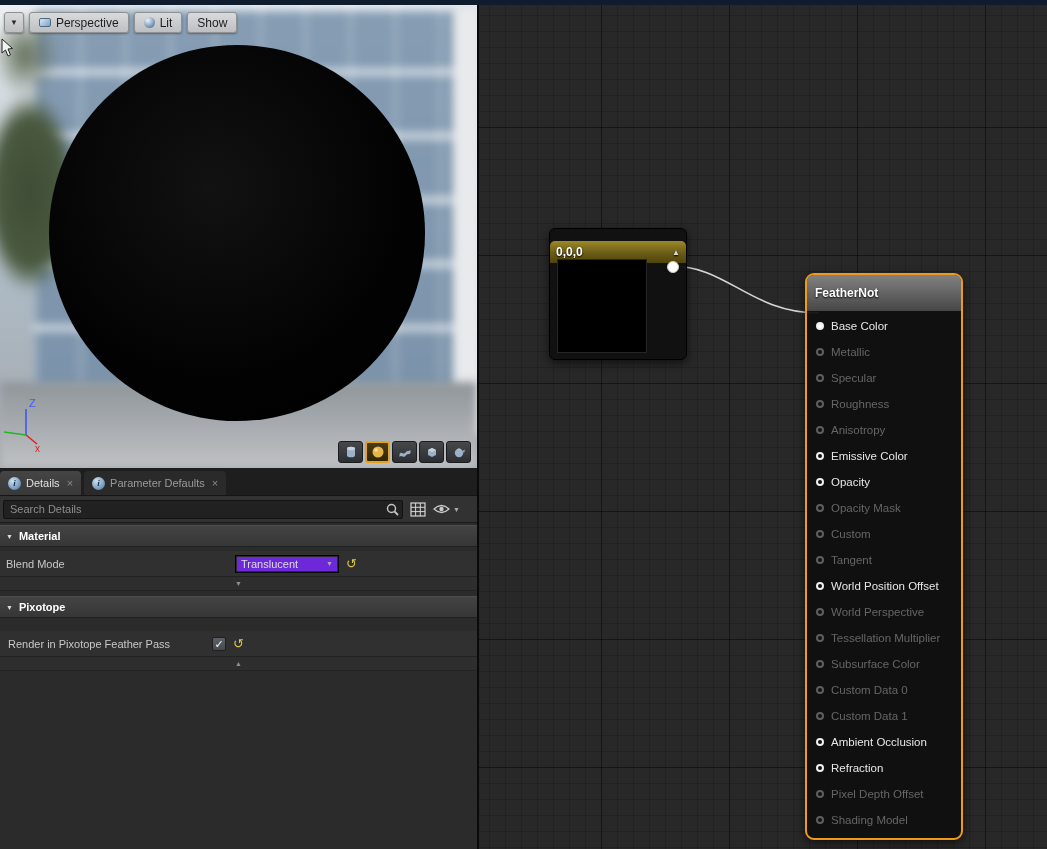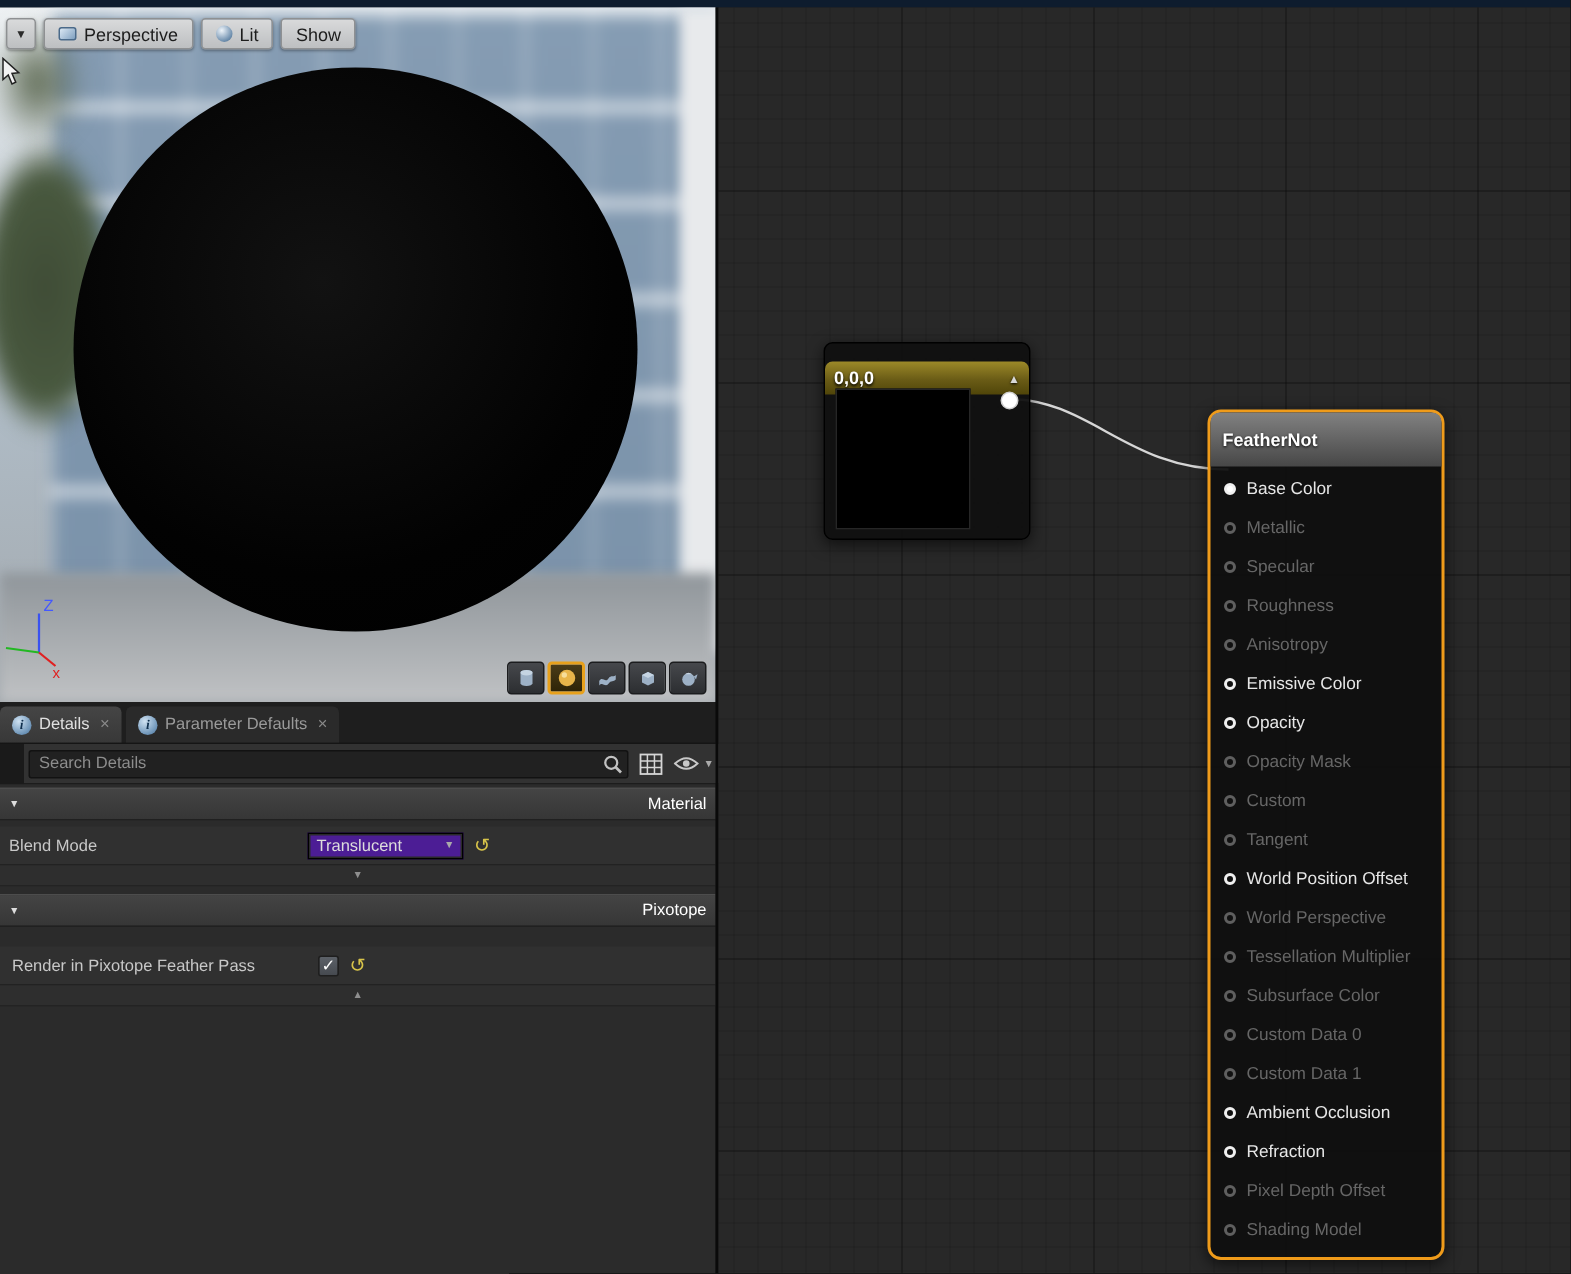--- a/index.html
+++ b/index.html
@@ -59,39 +59,39 @@
     background:#2a2a2a; color:#9a9a9a; cursor:pointer; }
   .tab.active { background:linear-gradient(180deg,#454545,#383838); color:#e0e0e0; }
   .tab-label { white-space:nowrap; overflow:hidden; }
   .tab.t2 .tab-label { max-width:102px; }
   .tab-close { color:#8a8a8a; font-size:11px; margin-left:2px; cursor:pointer; }
   .info-ic { width:13px; height:13px; border-radius:50%; flex:0 0 13px;
     background:radial-gradient(circle at 35% 30%, #cfe2f2, #6d94b8 70%, #47688a);
     color:#10304e; font:italic bold 9px "Liberation Serif", serif; display:flex; align-items:center; justify-content:center; }
 
   
-  .searchrow { left:16px; top:496px; width:477px; height:27px; background:#323232; display:flex; align-items:center; gap:7px; padding:0 6px 0 3px; border-bottom:1px solid #1c1c1c; }
+  .searchrow { left:0; top:496px; width:477px; height:27px; background:#323232; display:flex; align-items:center; gap:7px; padding:0 6px 0 3px; border-bottom:1px solid #1c1c1c; }
   .search-box { position:relative; width:400px; height:19px; }
   .search-box input { width:100%; height:100%; background:#212121; border:1px solid #121212; border-radius:2px;
     color:#cfcfcf; font:11px "Liberation Sans", sans-serif; padding:0 22px 0 6px; outline:none; }
   .search-box input::placeholder { color:#8d8d8d; }
   .search-mag { position:absolute; right:4px; top:3px; }
   .icon-btn { display:flex; align-items:center; gap:3px; cursor:pointer; }
 
   
   .details { left:0; top:523px; width:477px; height:326px; background:#2b2b2b; }
   .sec-head { height:22px; background:linear-gradient(180deg,#444444,#363636); border-top:1px solid #4d4d4d;
     border-bottom:1px solid #202020; display:flex; align-items:center; gap:6px; padding:0 6px; color:#fff;
-    font-weight:normal; cursor:pointer;justify-content:space-between; }
+    font-weight:bold; cursor:pointer; }
   .sec-arrow { font-size:7px; color:#ddd; }
   .drow { height:26px; display:flex; align-items:center; border-bottom:1px solid #222; background:#303030; }
   .drow .dlabel { width:205px; padding-left:6px; color:#c8c8c8; overflow:hidden; white-space:nowrap; }
   .drow .dvalue { display:flex; align-items:center; gap:7px; }
-  .dropdown { width:104px; height:18px; background:#4c1d95; border:1px solid #000; box-shadow:inset 0 0 0 1px #2a2a2a;
-    display:flex; align-items:center; justify-content:space-between; padding:0 5px; color:#ddd; cursor:pointer; }
+  .dropdown { width:104px; height:18px; background:#6d28d9; border:1px solid #000; box-shadow:inset 0 0 0 1px #2a2a2a;
+    display:flex; align-items:center; justify-content:space-between; padding:0 5px; color:#ddd; cursor:pointer;margin-left:30px; }
   .dropdown .caret { font-size:7px; color:#aaa; }
   .reset-ic { color:#d8c44a; font-size:13px; line-height:1; cursor:pointer; }
   .expander { height:14px; background:#2e2e2e; border-bottom:1px solid #232323; display:flex; align-items:center; justify-content:center; color:#8f8f8f; font-size:7px; cursor:pointer; }
   .spacer13 { height:13px; background:#2b2b2b; }
   .checkbox { width:14px; height:14px; background:linear-gradient(180deg,#5c6168,#464a50); border:1px solid #1f1f1f; border-radius:2px;
     color:#fff; font-size:11px; line-height:13px; text-align:center; cursor:pointer; }
   .scroll-track { position:absolute; right:0; top:523px; width:8px; height:326px; background:#262626; border-left:1px solid #1e1e1e; }
 
   
   .graph { left:479px; top:5px; width:568px; height:844px; overflow:hidden;

